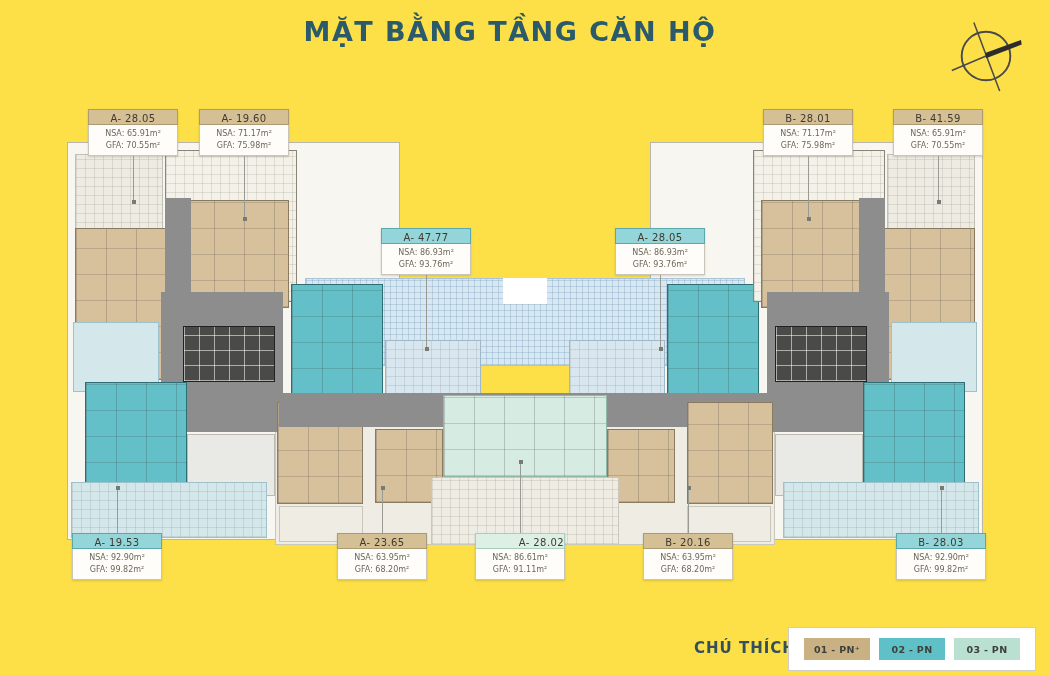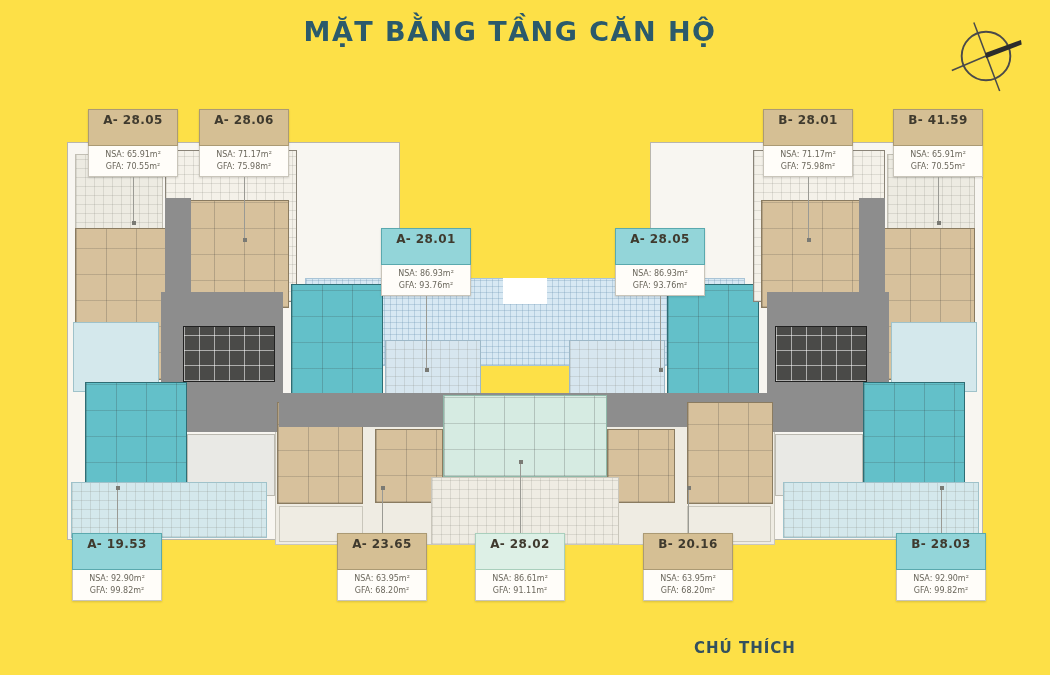--- a/index.html
+++ b/index.html
@@ -32,25 +32,25 @@
         repeating-linear-gradient(0deg,rgba(120,120,110,.18) 0 1px,transparent 1px 9px);}
   .hlines{background-image:
         repeating-linear-gradient(90deg,rgba(50,50,50,.22) 0 1px,transparent 1px 30px),
         repeating-linear-gradient(0deg,rgba(50,50,50,.18) 0 1px,transparent 1px 26px);}
   .cells{background-image:
         repeating-linear-gradient(90deg,rgba(255,255,255,.55) 0 1px,transparent 1px 15px),
         repeating-linear-gradient(0deg,rgba(255,255,255,.55) 0 1px,transparent 1px 15px);}
   
   .callout{position:absolute;width:90px;z-index:20;text-align:center;
            box-shadow:0 1px 2px rgba(0,0,0,.15);}
-  .callout .hd{font-size:12px;font-weight:bold;color:#3f3a2e;padding:3px 0 18px;
+  .callout .hd{font-size:10px;font-weight:normal;color:#3f3a2e;padding:3px 0 0;
                letter-spacing:.4px;border:1px solid #a99;}
   .hd-tan{background:#d5bf94;border-color:#ab9a74 !important;}
   .hd-teal{background:#93d5d9;border-color:#5aa9ae !important;}
-  .hd-mint{background:#ddf0e6;border-color:#a9cfbc !important;}
+  .hd-mint{background:#ddf0e6;border-color:#a9cfbc !important;text-align:right;}
   .callout .bd{background:#fffdf9;border:1px solid #c9c5ba;border-top:none;
                font-size:8px;color:#6b675c;padding:3px 0;line-height:1.5;}
   .leader{position:absolute;left:50%;width:1px;background:#9a9a94;}
   .leader.down{top:100%;} .leader.up{bottom:100%;}
   .leader::after{content:"";position:absolute;left:-1.5px;width:4px;height:4px;background:#7a7a74;}
   .leader.down::after{bottom:-2px;} .leader.up::after{top:-2px;}
   
   .legend-title{position:absolute;left:694px;top:639px;font-size:15px;font-weight:bold;
                 letter-spacing:1px;color:#33505e;}
   .legend-box{position:absolute;left:788px;top:627px;width:246px;height:42px;
@@ -125,21 +125,21 @@
   <div class="callout" style="left:88px;top:109px">
     <div class="hd hd-tan">A- 28.05</div>
     <div class="bd">
       <div><span>NSA:</span> <span>65.91m²</span></div>
       <div><span>GFA:</span> <span>70.55m²</span></div>
     </div>
     <div class="leader down" style="height:46px"></div>
   </div>
 
   <div class="callout" style="left:199px;top:109px">
-    <div class="hd hd-tan">A- 28.06</div>
+    <div class="hd hd-tan">A- 19.60</div>
     <div class="bd">
       <div><span>NSA:</span> <span>71.17m²</span></div>
       <div><span>GFA:</span> <span>75.98m²</span></div>
     </div>
     <div class="leader down" style="height:63px"></div>
   </div>
 
   <div class="callout" style="left:763px;top:109px">
     <div class="hd hd-tan">B- 28.01</div>
     <div class="bd">
@@ -152,21 +152,21 @@
   <div class="callout" style="left:893px;top:109px">
     <div class="hd hd-tan">B- 41.59</div>
     <div class="bd">
       <div><span>NSA:</span> <span>65.91m²</span></div>
       <div><span>GFA:</span> <span>70.55m²</span></div>
     </div>
     <div class="leader down" style="height:46px"></div>
   </div>
 
   <div class="callout" style="left:381px;top:228px">
-    <div class="hd hd-teal">A- 28.01</div>
+    <div class="hd hd-teal">A- 47.77</div>
     <div class="bd">
       <div><span>NSA:</span> <span>86.93m²</span></div>
       <div><span>GFA:</span> <span>93.76m²</span></div>
     </div>
     <div class="leader down" style="height:74px"></div>
   </div>
 
   <div class="callout" style="left:615px;top:228px">
     <div class="hd hd-teal">A- 28.05</div>
     <div class="bd">
@@ -215,14 +215,19 @@
   <div class="callout" style="left:896px;top:533px">
     <div class="hd hd-teal">B- 28.03</div>
     <div class="bd">
       <div><span>NSA:</span> <span>92.90m²</span></div>
       <div><span>GFA:</span> <span>99.82m²</span></div>
     </div>
     <div class="leader up" style="height:45px"></div>
   </div>
 
   <div class="legend-title">CHÚ THÍCH</div>
+  <div class="legend-box">
+    <div class="swatch" style="background-color: rgb(201, 177, 131);">01 - PN⁺</div>
+    <div class="swatch" style="background-color: rgb(95, 192, 200);">02 - PN</div>
+    <div class="swatch" style="background-color: rgb(185, 224, 208);">03 - PN</div>
+  </div>
 
 </div>
 
 </body></html>

